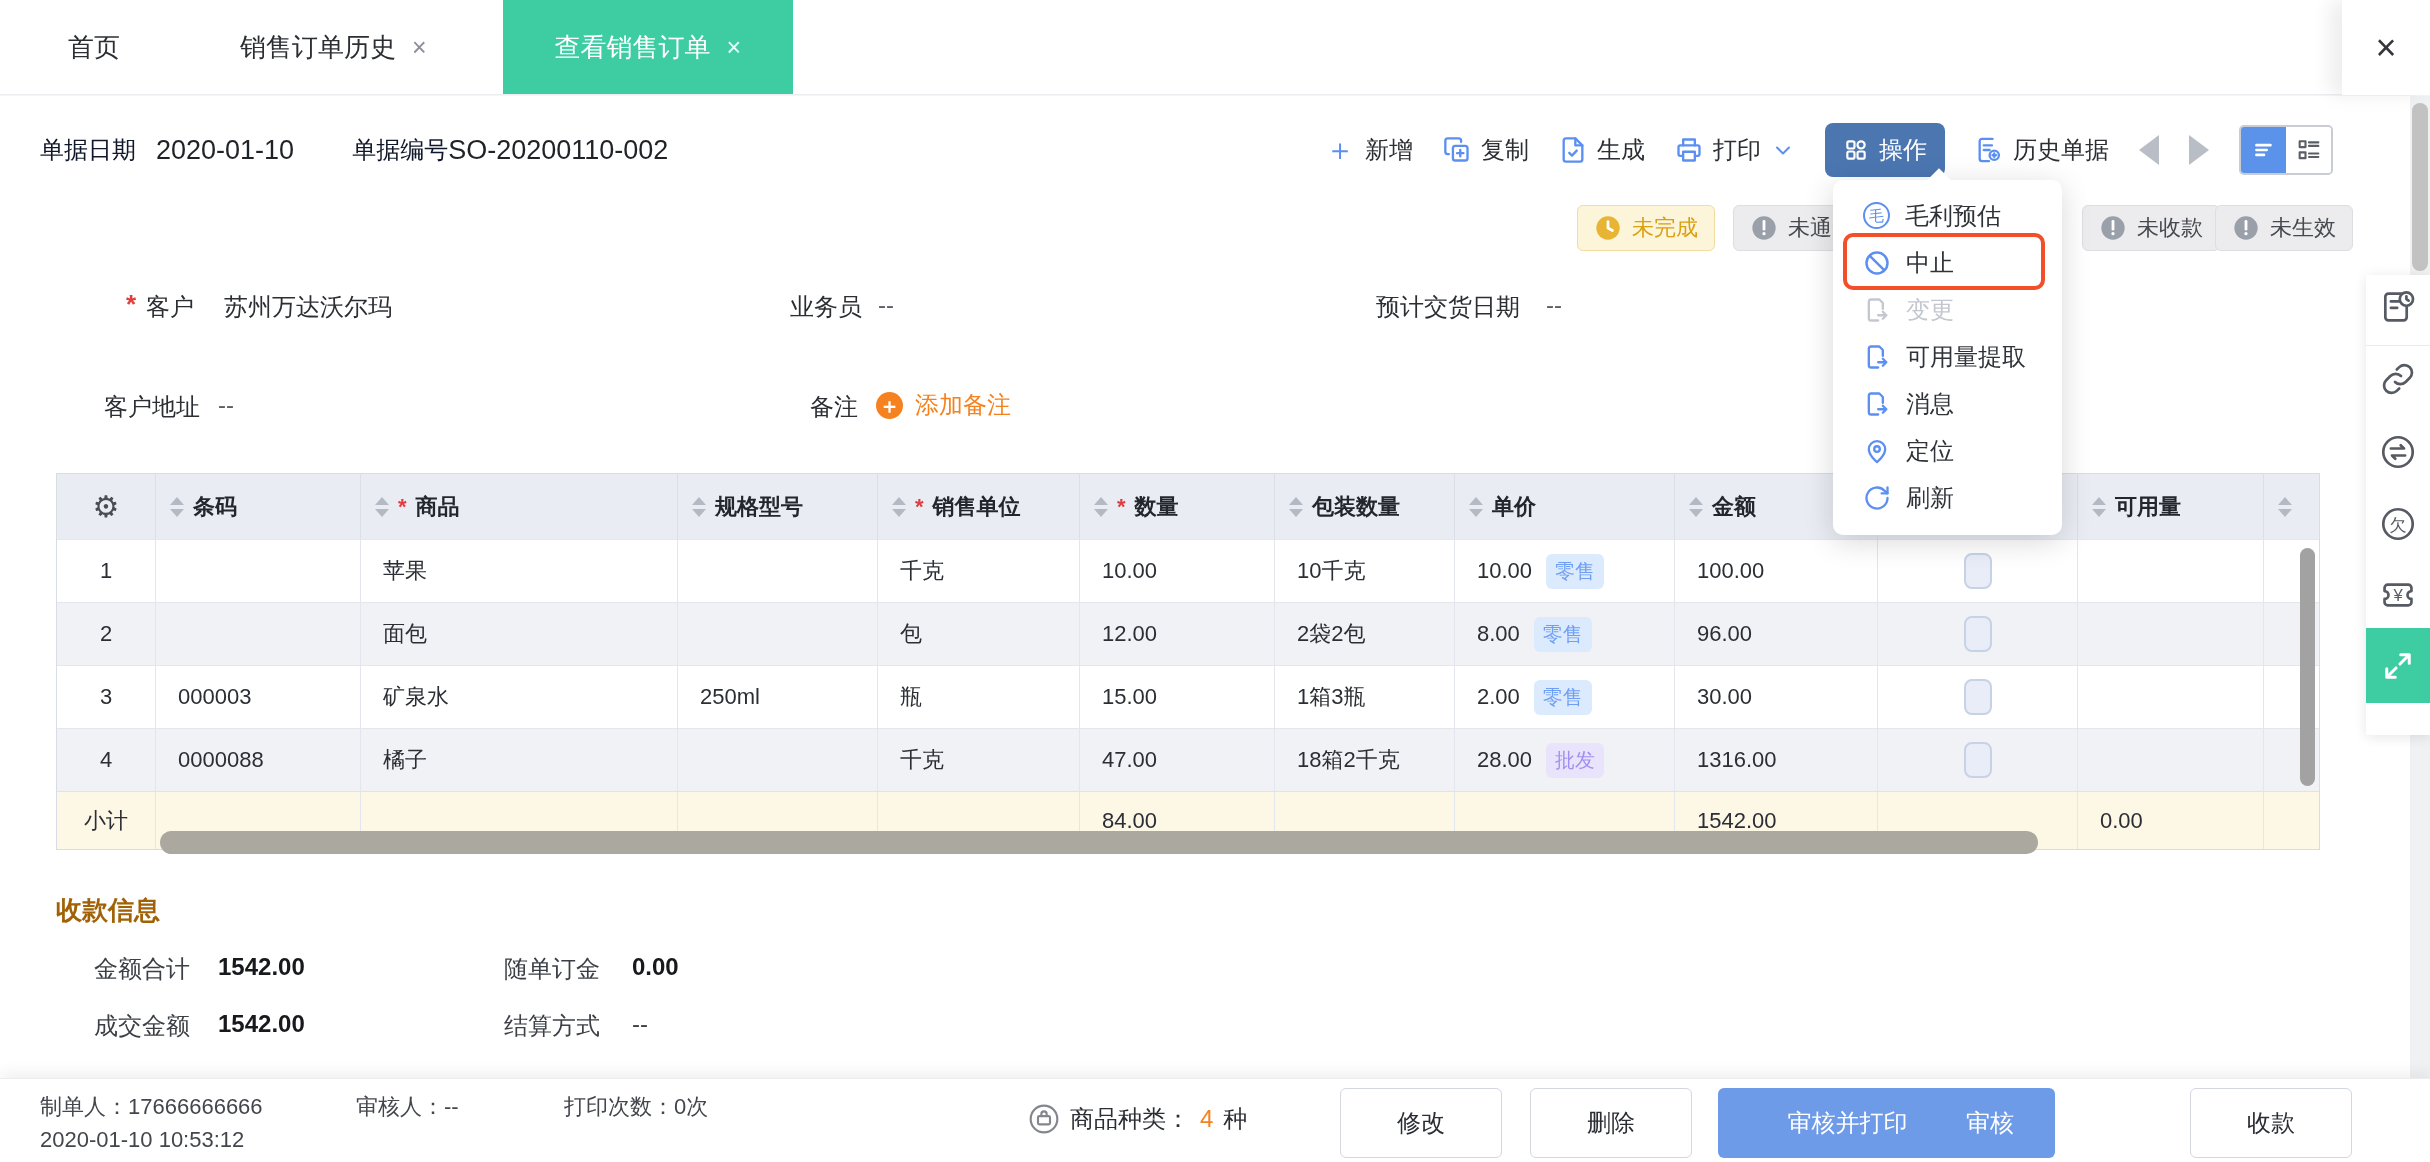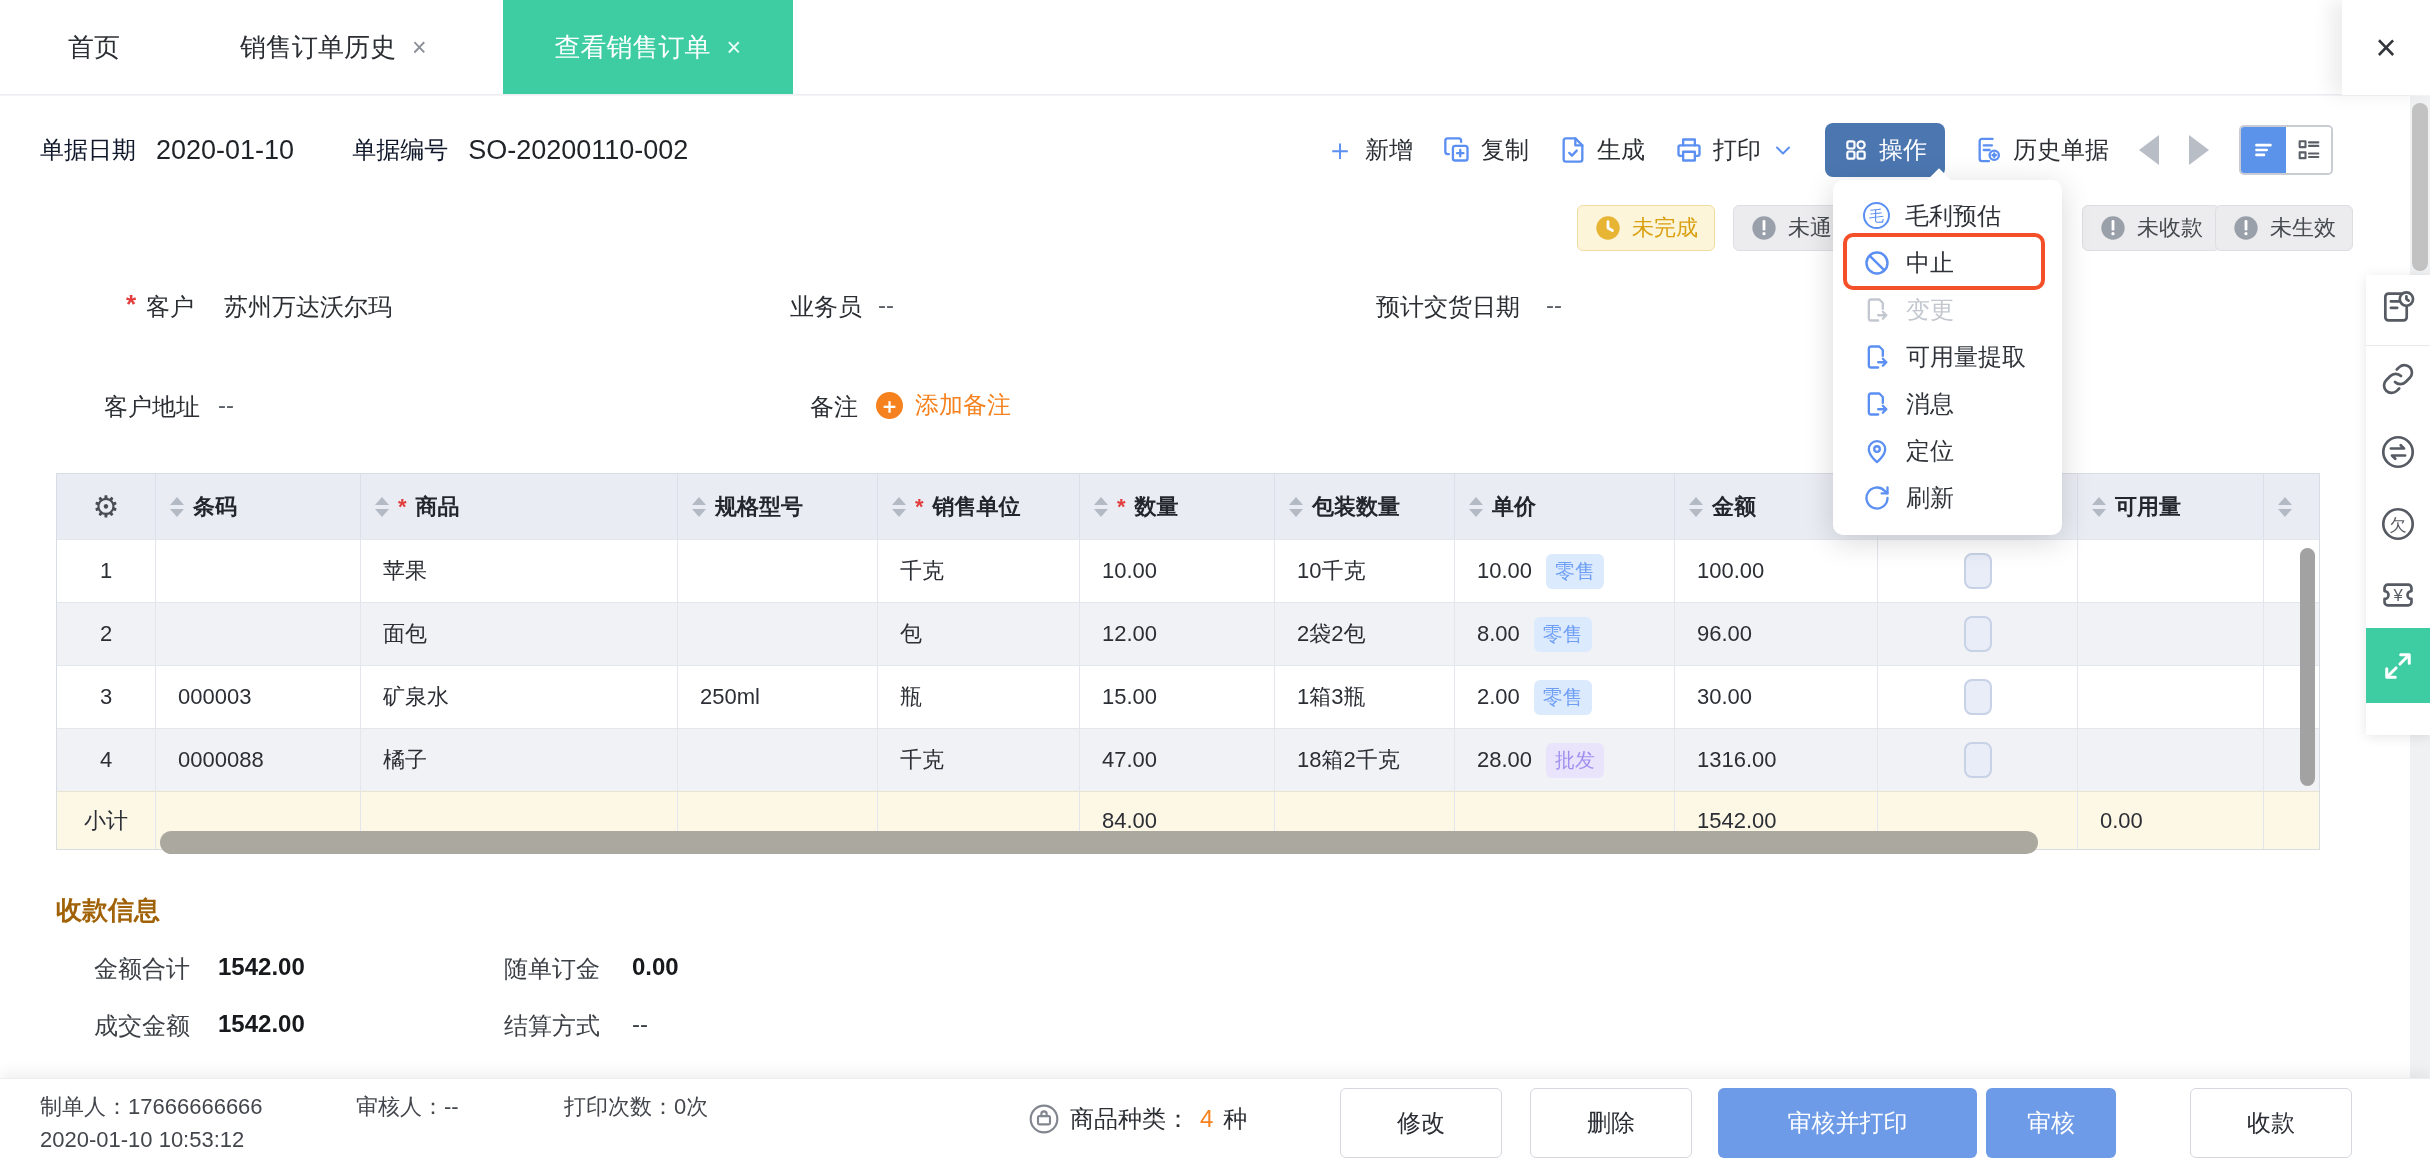--- a/index.html
+++ b/index.html
@@ -153,21 +153,21 @@
   <div id="win-close">
     <span>×</span>
   </div>
 
   <div id="content"></div>
 
   <div id="doc-row">
     <span class="lbl">单据日期</span>
     <span class="val" style="margin-left:20px">2020-01-10</span>
     <span class="lbl" style="margin-left:58px">单据编号</span>
-    <span class="val" style="margin-left:20px">SO-20200110-002</span>
+    <span class="val" style="">SO-20200110-002</span>
   </div>
 
   <div id="doc-actions">
     <div class="act">
       <span class="plusglyph">＋</span>
       <span>新增</span>
     </div>
     <div class="act">
       <span class="a-ic">
         <svg width="28" height="28" viewBox="0 0 24 24">
@@ -498,21 +498,21 @@
   </div>
   <div class="fbtn plain" style="left:1340px;width:162px">
       <span>修改</span>
     </div>
   <div class="fbtn plain" style="left:1530px;width:162px">
       <span>删除</span>
     </div>
   <div class="fbtn primary" style="left:1718px;width:259px">
       <span>审核并打印</span>
     </div>
-  <div class="fbtn primary" style="left:1986px;width:130px">
+  <div class="fbtn primary" style="left:1925px;width:130px">
       <span>审核</span>
     </div>
   <div class="fbtn plain" style="left:2190px;width:162px">
       <span>收款</span>
     </div>
 
   <div id="page-rail"></div>
   <div id="page-thumb"></div>
 
   <div id="right-rail">

